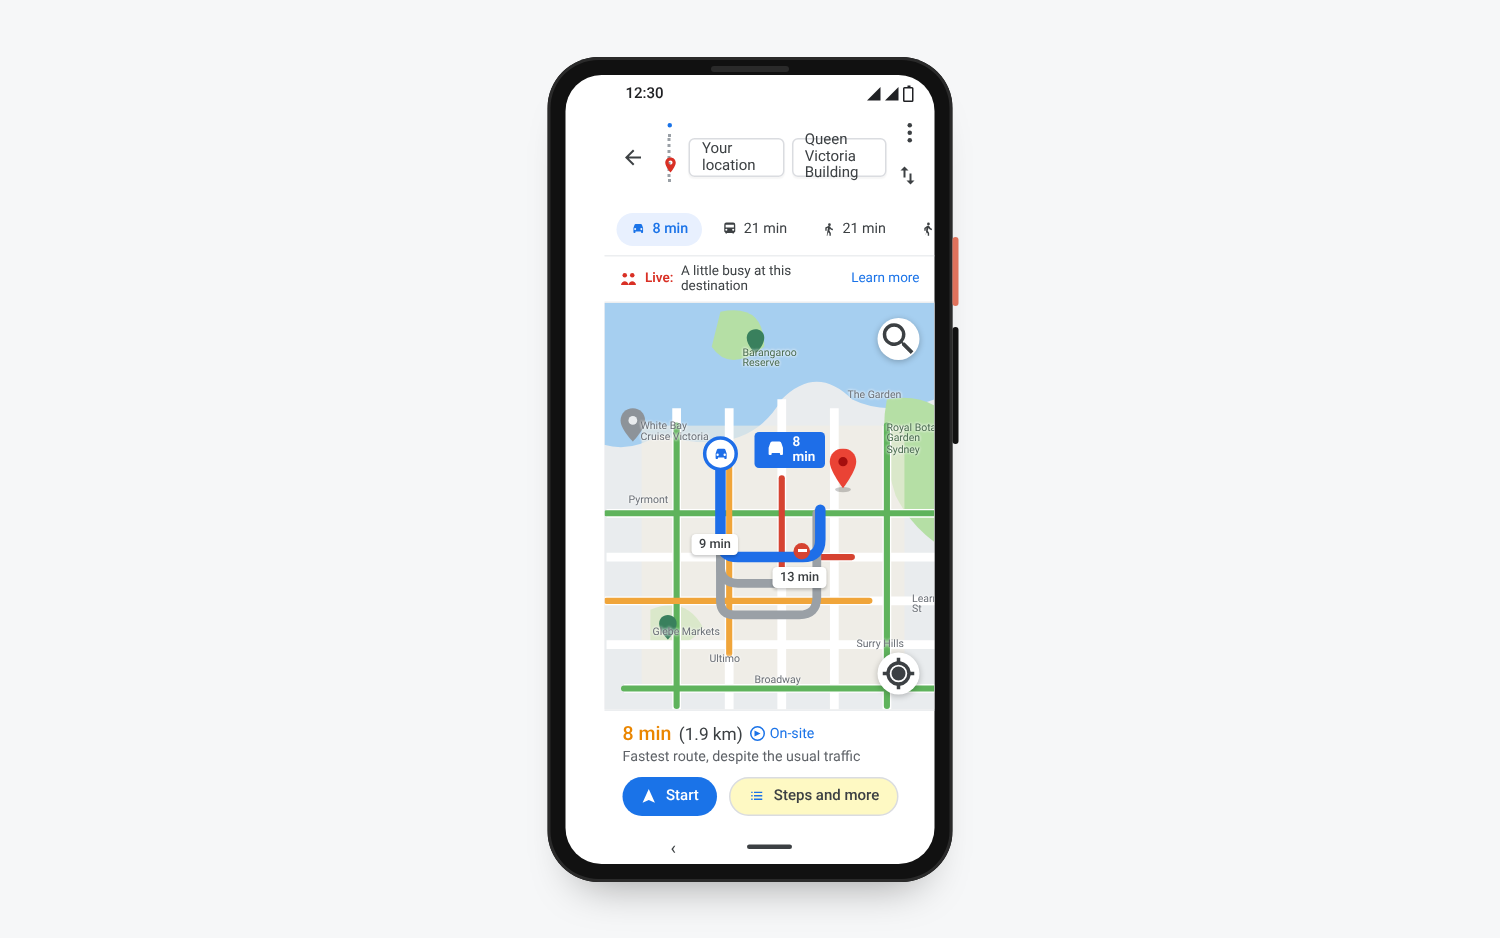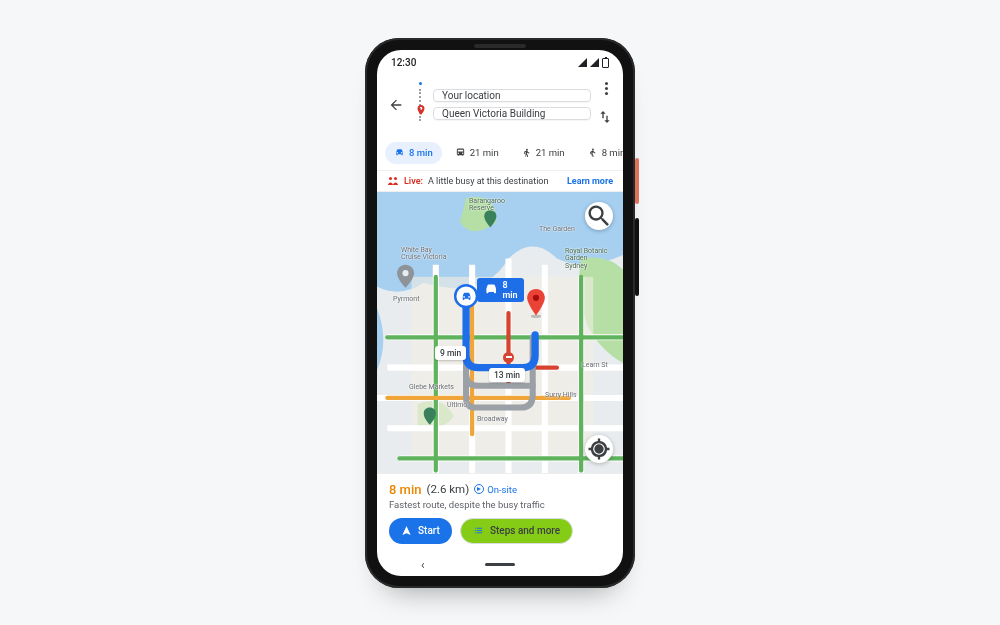--- a/index.html
+++ b/index.html
@@ -32,21 +32,21 @@
   .phone::before{ 
     content:"";position:absolute;top:6px;left:50%;transform:translateX(-50%);
     width:52px;height:4px;border-radius:4px;background:#2a2a2a;
   }
   
   .btn-side{position:absolute;background:#111;border-radius:2px;}
   .btn-pwr{right:-4px;top:120px;width:4px;height:46px;background:#e0725c;}
   .btn-vol{right:-4px;top:180px;width:4px;height:78px;}
   .screen{
     position:relative;width:100%;height:100%;background:#fff;
-    border-radius:var(--screen-radius);overflow:hidden;
+    border-radius:var(--screen-radius);overflow:hidden;padding-left:26px;
   }
   
   .statusbar{display:flex;align-items:center;justify-content:space-between;
     padding:4px 14px 0;height:22px;font-size:10px;font-weight:500;color:#202124;}
   .status-icons{display:flex;gap:3px;align-items:center;}
   .tri{width:0;height:0;border-style:solid;border-width:0 0 9px 9px;
        border-color:transparent transparent #202124 transparent;}
   .batt{width:7px;height:10px;border:1px solid #202124;border-radius:1px;position:relative;}
   .batt::after{content:"";position:absolute;top:-2px;left:1.5px;width:2px;height:1px;background:#202124;}
   
@@ -72,31 +72,31 @@
     display:flex;align-items:center;gap:4px;height:22px;border-radius:14px;
     padding:0 9px;font-size:9.5px;color:#3c4043;white-space:nowrap;cursor:pointer;
   }
   .chip.active{background:var(--blue-light);color:var(--blue);font-weight:500;}
   .chip svg{width:11px;height:11px;}
   
   .live{display:flex;align-items:center;gap:5px;font-size:9px;
     padding:5px 10px;border-top:1px solid #eceef0;border-bottom:1px solid #eceef0;}
   .live .lbl{color:var(--pink);font-weight:600;}
   .live .txt{color:#3c4043;flex:1;}
-  .live .learn{color:var(--blue);font-weight:700;cursor:pointer;}
+  .live .learn{color:var(--blue);font-weight:400;cursor:pointer;}
   .live-icon{color:var(--pink);}
   
   .map{position:relative;flex:1;background:var(--land);height:232px;overflow:hidden;}
   .map svg{width:100%;height:100%;display:block;}
   .fab{position:absolute;right:10px;width:28px;height:28px;border-radius:50%;
     background:#fff;box-shadow:0 1px 4px rgba(0,0,0,.25);display:flex;
     align-items:center;justify-content:center;color:#3c4043;cursor:pointer;}
   .fab.search{top:10px;padding:0;border:none}
   .fab.locate{bottom:10px;}
-  .map-label{position:absolute;font-size:7px;color:#4a6b50;text-shadow:0 0 2px #fff,0 0 2px #fff;line-height:1.1;}
+  .map-label{position:absolute;font-size:7px;color:#4a6b50;text-shadow:0 0 2px #fff,0 0 2px #fff;line-height:1.1;margin-top:24px;}
   .map-label.grey{color:#6a6f76;}
   .route-chip{position:absolute;background:#1e6ee8;color:#fff;font-size:9px;font-weight:600;
     padding:2px 6px;border-radius:3px;display:flex;align-items:center;gap:3px;}
   .route-chip::after{content:"";position:absolute;left:8px;bottom:-4px;width:0;height:0;
     border:4px solid transparent;border-top-color:#1e6ee8;}
   .alt-chip{position:absolute;background:#fff;color:#3c4043;font-size:8.5px;font-weight:500;
     padding:2px 5px;border-radius:3px;box-shadow:0 1px 2px rgba(0,0,0,.2);}
   .noentry{position:absolute;width:11px;height:11px;border-radius:50%;background:#d64331;
     display:flex;align-items:center;justify-content:center;}
   .noentry::after{content:"";width:6px;height:2px;background:#fff;}
@@ -108,21 +108,21 @@
   .summary .dist{color:#3c4043;}
   .onsite{display:inline-flex;align-items:center;gap:3px;color:var(--blue);font-size:9.5px;}
   .onsite-ic{width:10px;height:10px;border:1.5px solid var(--blue);border-radius:50%;
     display:inline-flex;align-items:center;justify-content:center;}
   .onsite-ic::after{content:"";width:0;height:0;border:2.5px solid transparent;border-left:4px solid var(--blue);margin-left:1px;}
   .subtitle{font-size:9.5px;color:var(--grey);margin-top:2px;}
   .actions{display:flex;gap:8px;margin-top:8px;}
   .pill{height:26px;border-radius:14px;display:flex;align-items:center;gap:6px;
     padding:0 12px;font-size:10px;cursor:pointer;font-weight:500;}
   .pill.primary{background:var(--blue);color:#fff;}
-  .pill.secondary{background:#84cc16;border:1px solid var(--grey-light);color:#3c4043;}
+  .pill.secondary{background:#fef9c3;border:1px solid var(--grey-light);color:#3c4043;}
   .navbar{height:22px;display:flex;align-items:center;justify-content:center;position:relative;}
   .navbar .handle{width:30px;height:3.5px;background:#3c4043;border-radius:3px;}
   .navbar .navback{position:absolute;left:44px;color:#3c4043;font-size:12px;}
   .flexcol{display:flex;flex-direction:column;height:100%;}
 </style>
 </head>
 <body>
 
 <div class="stage">
   <div class="phone">
@@ -150,21 +150,21 @@
           </div>
           <div class="dots" style="height:52px">
             <span class="dot-origin"></span>
             <span class="vline"></span>
             <span class="pin">
               <svg viewBox="0 0 24 24">
                     <path fill="#d93025" d="M12 2C8 2 5 5 5 9c0 5 7 13 7 13s7-8 7-13c0-4-3-7-7-7zm0 9.5A2.5 2.5 0 1 1 12 6a2.5 2.5 0 0 1 0 5.5z"></path>
                   </svg>
             </span>
           </div>
-          <div style="flex:1;display:flex;flex-direction:column;gap:5px">
+          <div style="flex:1;display:flex;flex-direction:row;gap:5px">
             <div class="search">
               <span>Your location</span>
             </div>
             <div class="search">
               <span>Queen Victoria Building</span>
             </div>
           </div>
           <div style="display:flex;flex-direction:column;align-items:center;gap:14px">
             <div class="menu">
               <span></span>
@@ -328,27 +328,27 @@
         <div class="fab locate">
           <svg width="15" height="15" viewBox="0 0 24 24">
                 <path fill="#3c4043" d="M12 8a4 4 0 1 0 4 4 4 4 0 0 0-4-4zm9 3h-2.07A7 7 0 0 0 13 5.07V3h-2v2.07A7 7 0 0 0 5.07 11H3v2h2.07A7 7 0 0 0 11 18.93V21h2v-2.07A7 7 0 0 0 18.93 13H21zM12 17a5 5 0 1 1 5-5 5 5 0 0 1-5 5z"></path>
               </svg>
         </div>
       </div>
 
       <div class="sheet">
         <div class="summary">
           <span class="dur">8 min</span>
-          <span class="dist">(2.6 km)</span>
+          <span class="dist">(1.9 km)</span>
           <span class="onsite">
             <span class="onsite-ic"></span>
             <span>On-site</span>
           </span>
         </div>
-        <div class="subtitle">Fastest route, despite the busy traffic</div>
+        <div class="subtitle">Fastest route, despite the usual traffic</div>
         <div class="actions">
           <div class="pill primary">
             <svg width="11" height="11" viewBox="0 0 24 24">
                   <path fill="#fff" d="M12 2 3 22l9-4 9 4z"></path>
                 </svg>
             <span>Start</span>
           </div>
           <div class="pill secondary">
             <svg width="11" height="11" viewBox="0 0 24 24">
                   <path fill="#1a73e8" d="M4 6h2v2H4zm0 5h2v2H4zm0 5h2v2H4zm4-10h12v2H8zm0 5h12v2H8zm0 5h12v2H8z"></path>

